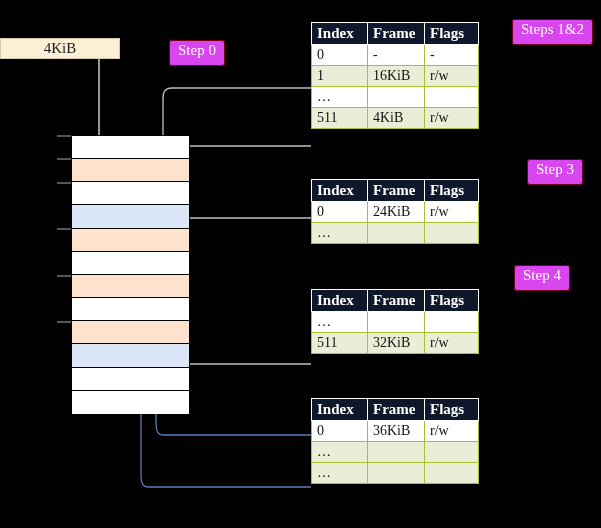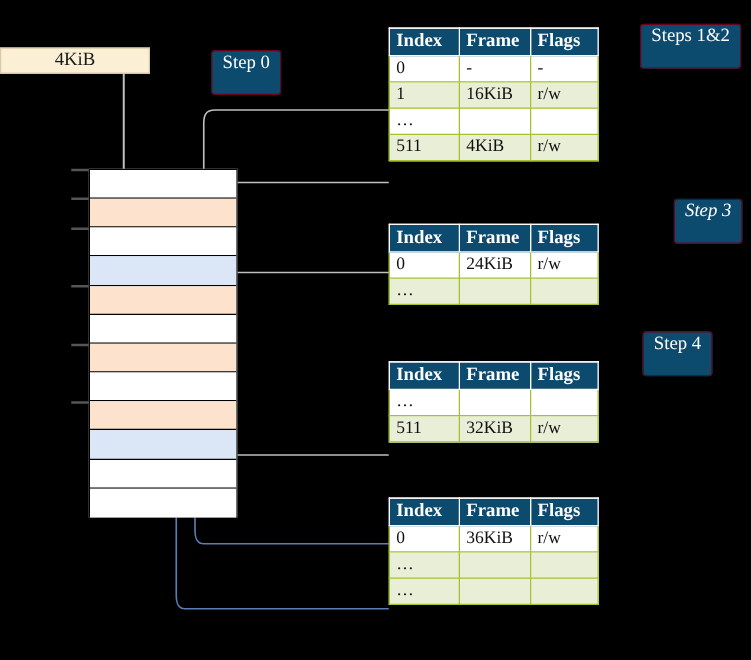--- a/index.html
+++ b/index.html
@@ -1,23 +1,23 @@
 <!DOCTYPE html>
 <html><head>
 <meta charset="utf-8">
 <style>
   html,body{margin:0;padding:0;background:#000;}
   body{width:601px;height:528px;position:relative;overflow:hidden;
        font-family:"Liberation Serif",serif;color:#000;}
   .stage{position:absolute;left:0;top:0;width:601px;height:528px;}
 
   
-  .badge{position:absolute;background:#0c4a6e;color:#fff;
+  .badge{position:absolute;background:#d946ef;color:#fff;
          font-family:"Liberation Serif",serif;font-size:15px;
-         padding:2px 9px 18px 9px;border-radius:3px;
+         padding:2px 9px 8px 9px;border-radius:3px;
          white-space:nowrap;line-height:16px;
          box-shadow:0 0 0 1px #6e0019 inset;}
 
   
   .tag4k{position:absolute;left:0px;top:38px;width:120px;height:21px;
          background:#fbefd5;border:1px solid #d9cba6;
          display:flex;align-items:center;justify-content:center;
          font-size:15px;color:#1a1a1a;box-sizing:border-box;}
 
   
@@ -29,21 +29,21 @@
   .memrow.orange{background:#fde3cd;}
   .memrow.blue{background:#dbe7f7;}
   .tick{position:absolute;height:0;border-top:2px solid #555;width:14px;left:57px;}
 
   
   .ptable{position:absolute;border:1px solid #a5c12f;border-collapse:collapse;
           background:#fff;font-size:14px;}
   .ptable td,.ptable th{border:1px solid #a5c12f;padding:2px 5px;
           height:19px;box-sizing:border-box;font-weight:normal;
           text-align:left;vertical-align:middle;color:#111;}
-  .ptable th{background:#0c4a6e;color:#ffffff;font-weight:bold;
+  .ptable th{background:#0f172a;color:#ffffff;font-weight:bold;
           font-size:15px;border-color:#fff;}
   .ptable tr.alt td{background:#e9eed6;}
   .ptable td.hl{background:#f6f5a8;}
   .c-index{width:56px;}
   .c-frame{width:57px;}
   .c-flags{width:54px;}
 
   
   .lines{position:absolute;left:0;top:0;width:601px;height:528px;
          pointer-events:none;}
@@ -104,21 +104,21 @@
       <div class="tick" style="top: 158.25px;"></div>
       <div class="tick" style="top: 181.5px;"></div>
       <div class="tick" style="top: 228px;"></div>
       <div class="tick" style="top: 274.5px;"></div>
       <div class="tick" style="top: 321px;"></div>
     </div>
 
   <div id="badges">
       <div class="badge" style="left: 169px; top: 40px;">Step 0</div>
       <div class="badge" style="left: 512px; top: 19px;">Steps 1&amp;2</div>
-      <div class="badge" style="left: 539px; top: 159px; font-style: italic;">Step 3</div>
+      <div class="badge" style="left: 527px; top: 159px;">Step 3</div>
       <div class="badge" style="left: 514px; top: 265px;">Step 4</div>
     </div>
 
   <div id="tables">
       <table class="ptable" style="left: 311px; top: 22px;">
         <thead>
           <tr>
             <th class="c-index">Index</th>
             <th class="c-frame">Frame</th>
             <th class="c-flags">Flags</th>

